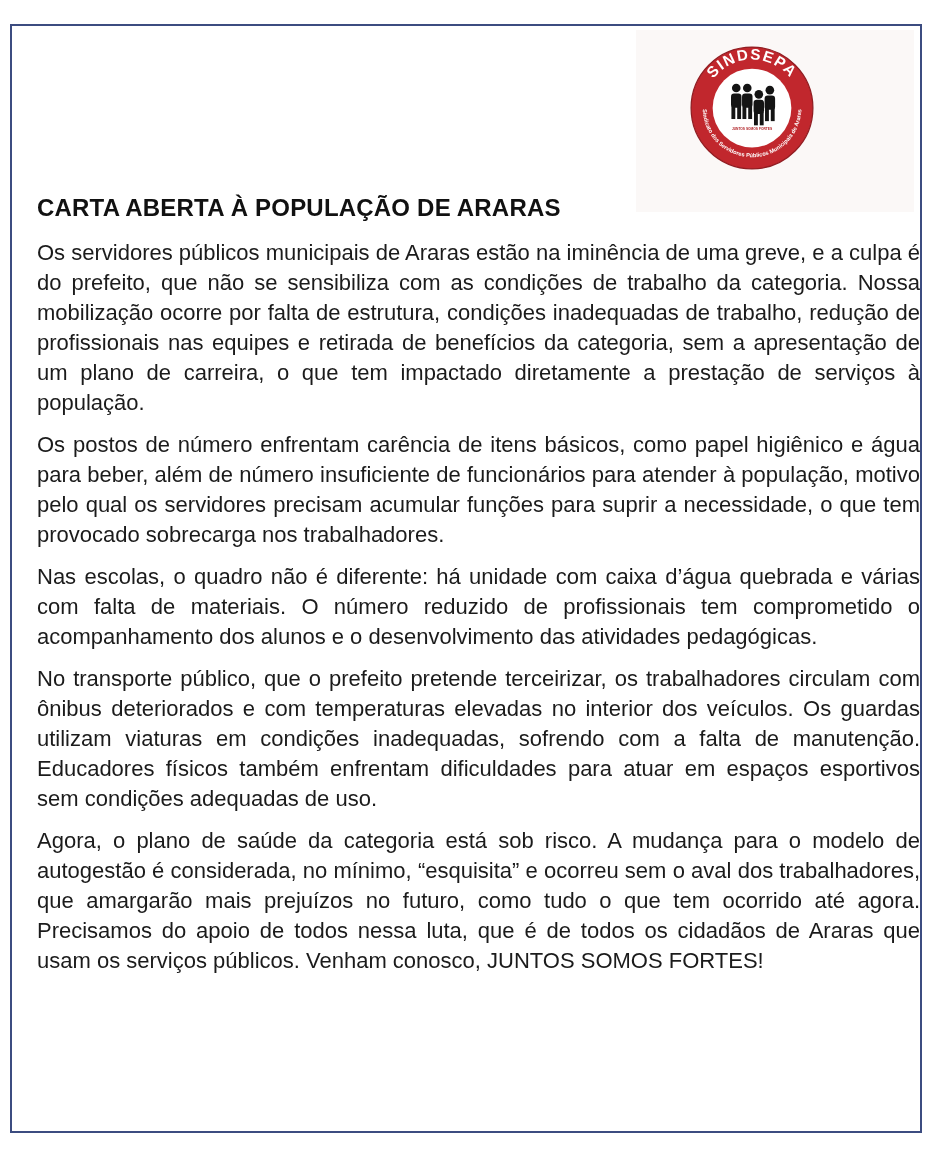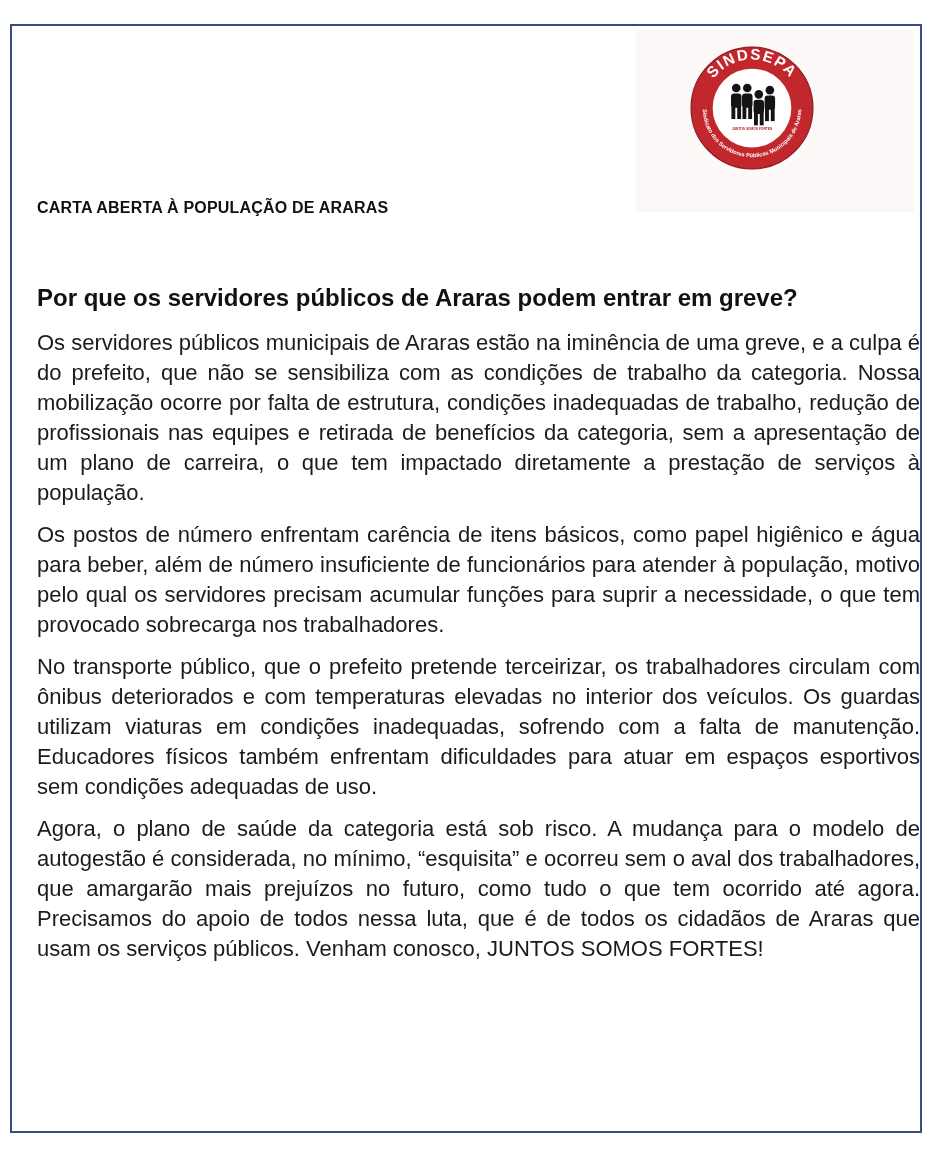--- a/index.html
+++ b/index.html
@@ -32,21 +32,21 @@
     height: 182px;
     background: #fbf8f7;
   }
   .logo-block svg {
     position: absolute;
     left: 53px;
     top: 15px;
   }
   .doc-title {
     margin: 167px 6px 0 25px;
-    font-size: 16px;
+    font-size: 24px;
     line-height: 29px;
     font-weight: bold;
     color: #111111;
     letter-spacing: 0.2px;
   }
   .doc-subtitle {
     margin: 61px 6px 0 25px;
     font-size: 24px;
     line-height: 29px;
     font-weight: bold;
@@ -100,22 +100,22 @@
       </text>
 
       <text font-size="5.4" font-weight="bold" fill="#ffffff">
         <textPath href="#arcBottom" startOffset="50%" text-anchor="middle">Sindicato dos Servidores Públicos Municipais de Araras</textPath>
       </text>
     </svg>
   </div>
 
   <h1 class="doc-title">CARTA ABERTA À POPULAÇÃO DE ARARAS</h1>
 
-  <h2 class="doc-subtitle">Por que os servidores públicos de Araras podem entrar em greve?</h2>
 
   <div class="doc-body">
       <p>Os servidores públicos municipais de Araras estão na iminência de uma greve, e a culpa é do prefeito, que não se sensibiliza com as condições de trabalho da categoria. Nossa mobilização ocorre por falta de estrutura, condições inadequadas de trabalho, redução de profissionais nas equipes e retirada de benefícios da categoria, sem a apresentação de um plano de carreira, o que tem impactado diretamente a prestação de serviços à população.</p>
       <p>Os postos de número enfrentam carência de itens básicos, como papel higiênico e água para beber, além de número insuficiente de funcionários para atender à população, motivo pelo qual os servidores precisam acumular funções para suprir a necessidade, o que tem provocado sobrecarga nos trabalhadores.</p>
+      <p>Nas escolas, o quadro não é diferente: há unidade com caixa d’água quebrada e várias com falta de materiais. O número reduzido de profissionais tem comprometido o acompanhamento dos alunos e o desenvolvimento das atividades pedagógicas.</p>
       <p>No transporte público, que o prefeito pretende terceirizar, os trabalhadores circulam com ônibus deteriorados e com temperaturas elevadas no interior dos veículos. Os guardas utilizam viaturas em condições inadequadas, sofrendo com a falta de manutenção. Educadores físicos também enfrentam dificuldades para atuar em espaços esportivos sem condições adequadas de uso.</p>
       <p>Agora, o plano de saúde da categoria está sob risco. A mudança para o modelo de autogestão é considerada, no mínimo, “esquisita” e ocorreu sem o aval dos trabalhadores, que amargarão mais prejuízos no futuro, como tudo o que tem ocorrido até agora. Precisamos do apoio de todos nessa luta, que é de todos os cidadãos de Araras que usam os serviços públicos. Venham conosco, JUNTOS SOMOS FORTES!</p>
     </div>
 
 </div>
 
 </body></html>

